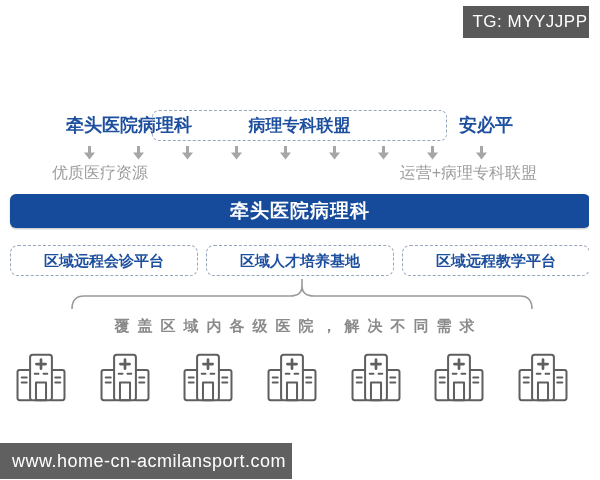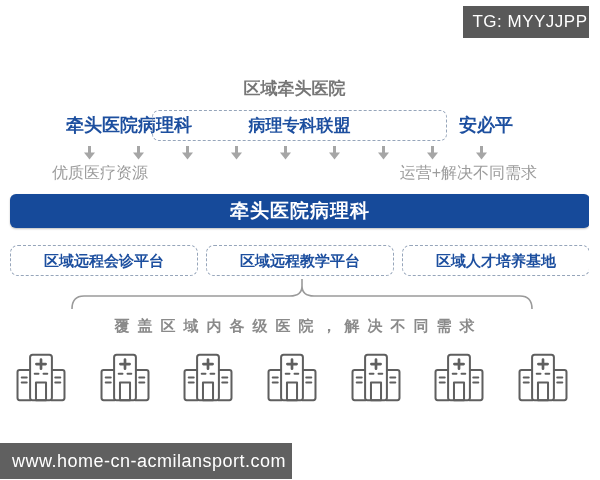--- a/index.html
+++ b/index.html
@@ -65,21 +65,20 @@
     background:var(--watermark-bg);color:#fff;font-size:18px;line-height:36px;
     padding-left:12px;letter-spacing:.5px;}
 </style>
 </head>
 <body>
 
 <div class="canvas">
 
   <div class="tg-badge">TG: MYYJJPP</div>
 
-  <div class="top-title">区域牵头医院</div>
 
   <div class="left-label">牵头医院病理科</div>
   <div class="alliance-box">病理专科联盟</div>
   <div class="right-label">安必平</div>
 
   <div class="arrows" id="arrows">
       <svg class="arrow" viewBox="0 0 13 15">
         <path class="stem" d="M6.5 1v7"></path>
         <path class="head" d="M1 7.5h11L6.5 14.5z"></path>
       </svg>
@@ -111,28 +110,28 @@
         <path class="stem" d="M6.5 1v7"></path>
         <path class="head" d="M1 7.5h11L6.5 14.5z"></path>
       </svg>
       <svg class="arrow" viewBox="0 0 13 15">
         <path class="stem" d="M6.5 1v7"></path>
         <path class="head" d="M1 7.5h11L6.5 14.5z"></path>
       </svg>
     </div>
 
   <div class="flow-left">优质医疗资源</div>
-  <div class="flow-right">运营+解决不同需求</div>
+  <div class="flow-right">运营+病理专科联盟</div>
 
   <div class="banner">牵头医院病理科</div>
 
   <div class="platforms" id="platforms">
       <div class="platform-box">区域远程会诊平台</div>
+      <div class="platform-box">区域人才培养基地</div>
       <div class="platform-box">区域远程教学平台</div>
-      <div class="platform-box">区域人才培养基地</div>
     </div>
 
   <svg class="brace" width="464" height="31" viewBox="0 0 464 31">
     <path d="M232 0 V7"></path>
     <path d="M2 30 Q2 17 14 17 H220 Q232 17 232 7 Q232 17 244 17 H450 Q462 17 462 30"></path>
   </svg>
 
   <div class="coverage">覆盖区域内各级医院，解决不同需求</div>
 
   <div class="hospitals" id="hospitals">

